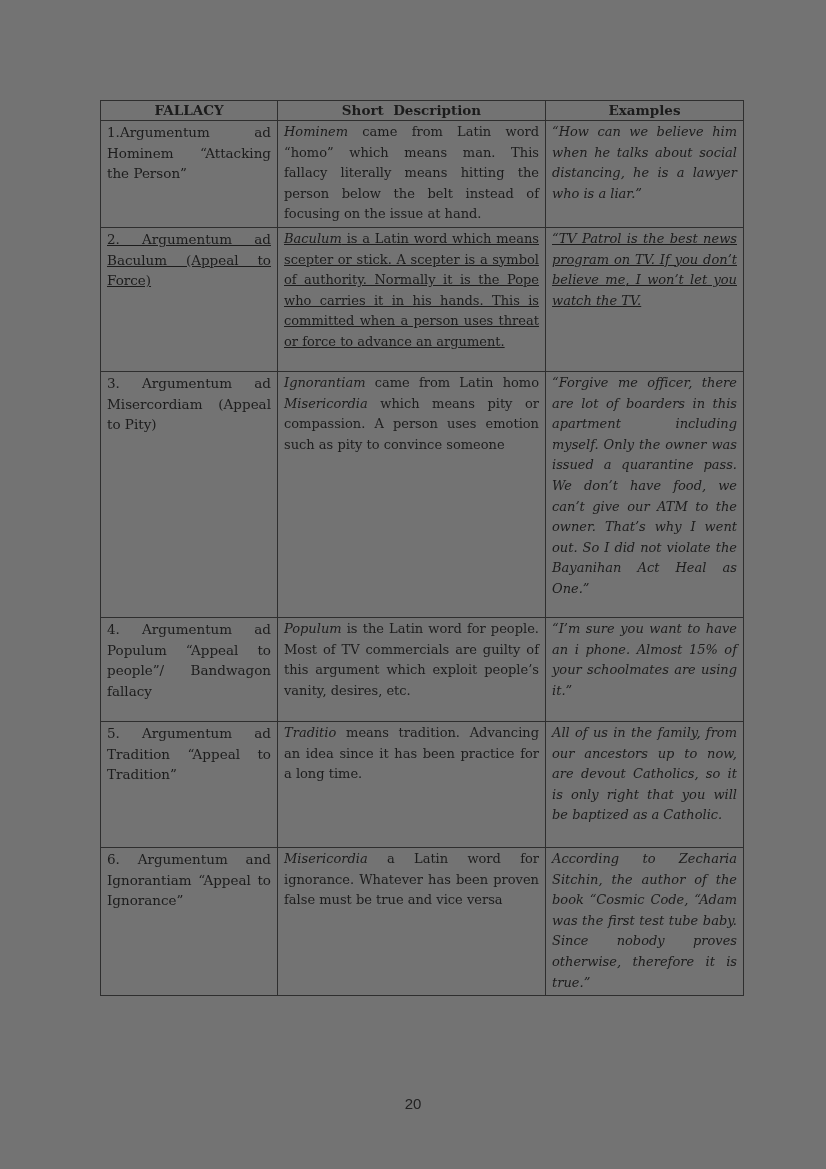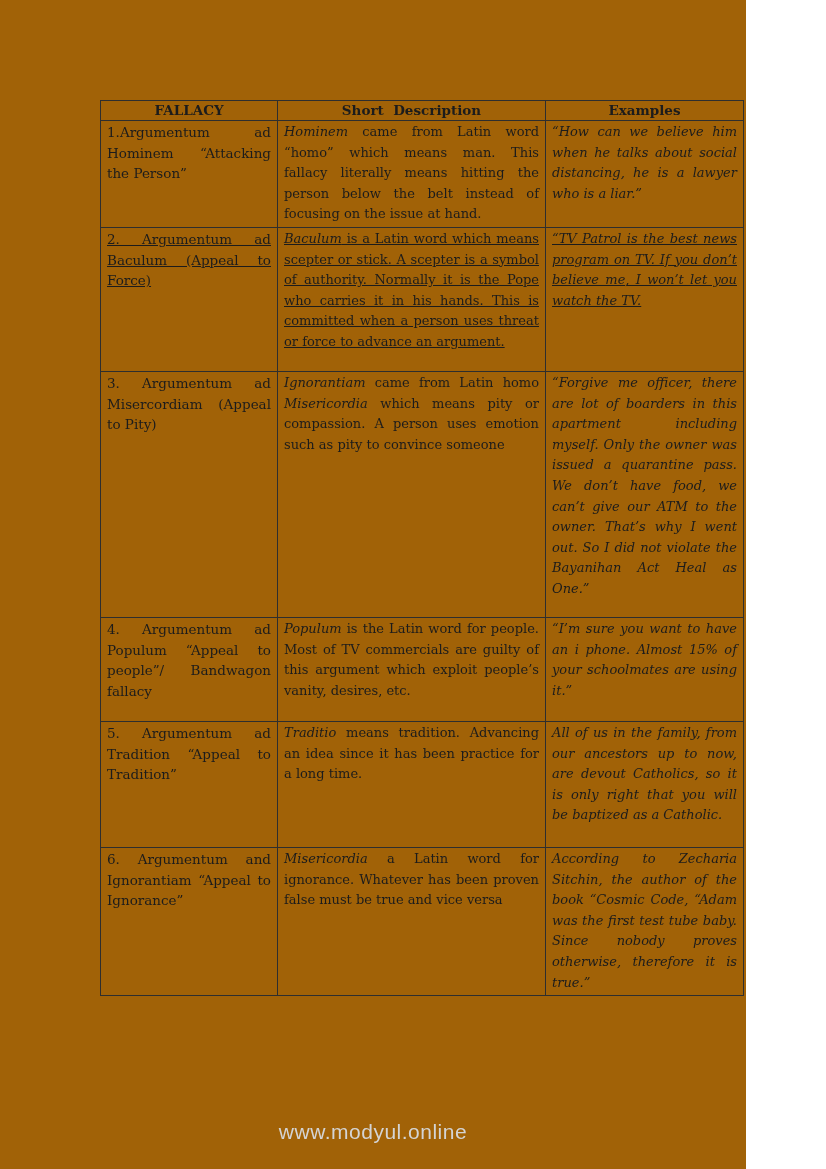--- a/index.html
+++ b/index.html
@@ -1,19 +1,19 @@
 <!DOCTYPE html>
 <html><head>
 <meta charset="utf-8">
 <style>
   html,body{margin:0;padding:0;background:#ffffff;}
   .page{
     position:relative;
-    width:746px;height:1169px;
-    background:#a16207;
+    width:826px;height:1169px;
+    background:#737373;
     font-family:"DejaVu Serif",serif;
     color:#1c1c1c;
     overflow:hidden;
   }
   table.fallacy-table{
     position:absolute;left:100px;top:100px;
     width:643px;
     border-collapse:collapse;
     table-layout:fixed;
   }
@@ -108,15 +108,15 @@
           <td class="example-cell">All of us in the family, from our ancestors up to now, are devout Catholics, so it is only right that you will be baptized as a Catholic.</td>
         </tr>
         <tr>
           <td class="fallacy-cell">6. Argumentum and Ignorantiam “Appeal to Ignorance”</td>
           <td class="desc-cell"><span class="i">Misericordia</span><span> a Latin word for ignorance. Whatever has been proven false must be true and vice versa</span></td>
           <td class="example-cell">According to Zecharia Sitchin, the author of the book “Cosmic Code, “Adam was the first test tube baby. Since nobody proves otherwise, therefore it is true.”</td>
         </tr>
       </tbody>
   </table>
 
-  <div class="watermark">www.modyul.online</div>
+  <div class="page-number">20</div>
 
 </div>
 
 </body></html>

